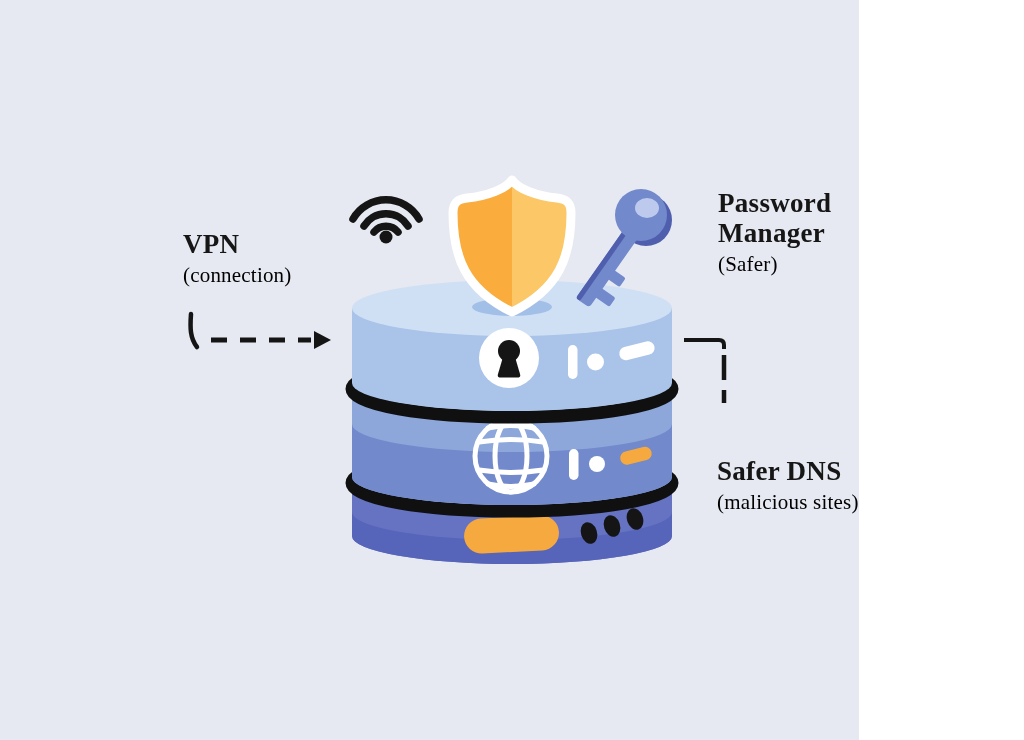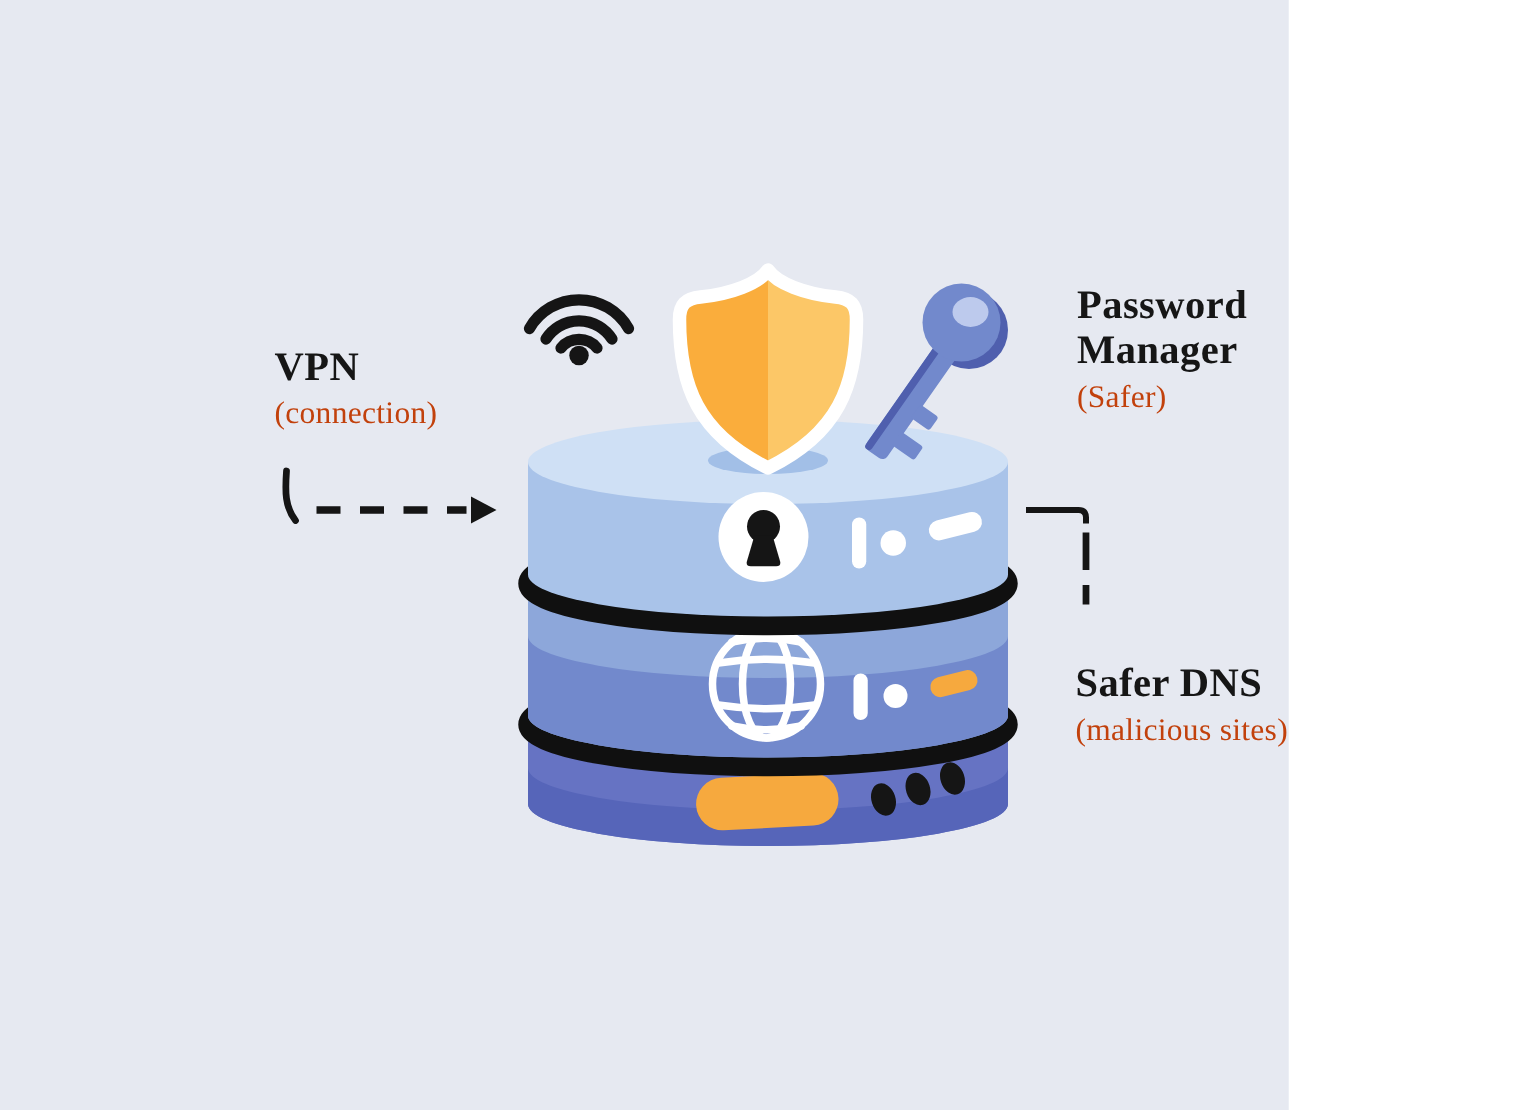--- a/index.html
+++ b/index.html
@@ -17,27 +17,27 @@
     font-weight: 700;
     font-size: 27px;
     line-height: 1.12;
     color: #161616;
     letter-spacing: 0.3px;
   }
   .label-sub {
     font-weight: 400;
     font-size: 21px;
     line-height: 1.1;
-    color: #c2410c;
+    color: #000000;
     margin-top: 5px;
     letter-spacing: 0.2px;
   }
   #label-vpn { left:183px; top:229px; }
   #label-password-manager { left:718px; top:188px; width:178px; }
-  #label-safer-dns { left:717px; top:440px; width:230px; }
+  #label-safer-dns { left:717px; top:456px; width:230px; }
 </style>
 </head>
 <body>
 
 <div class="canvas">
 
 <svg width="1024" height="740" viewBox="0 0 1024 740">
   <defs>
     <clipPath id="shield-right-clip">
           <rect x="512" y="160" width="90" height="170"></rect>

